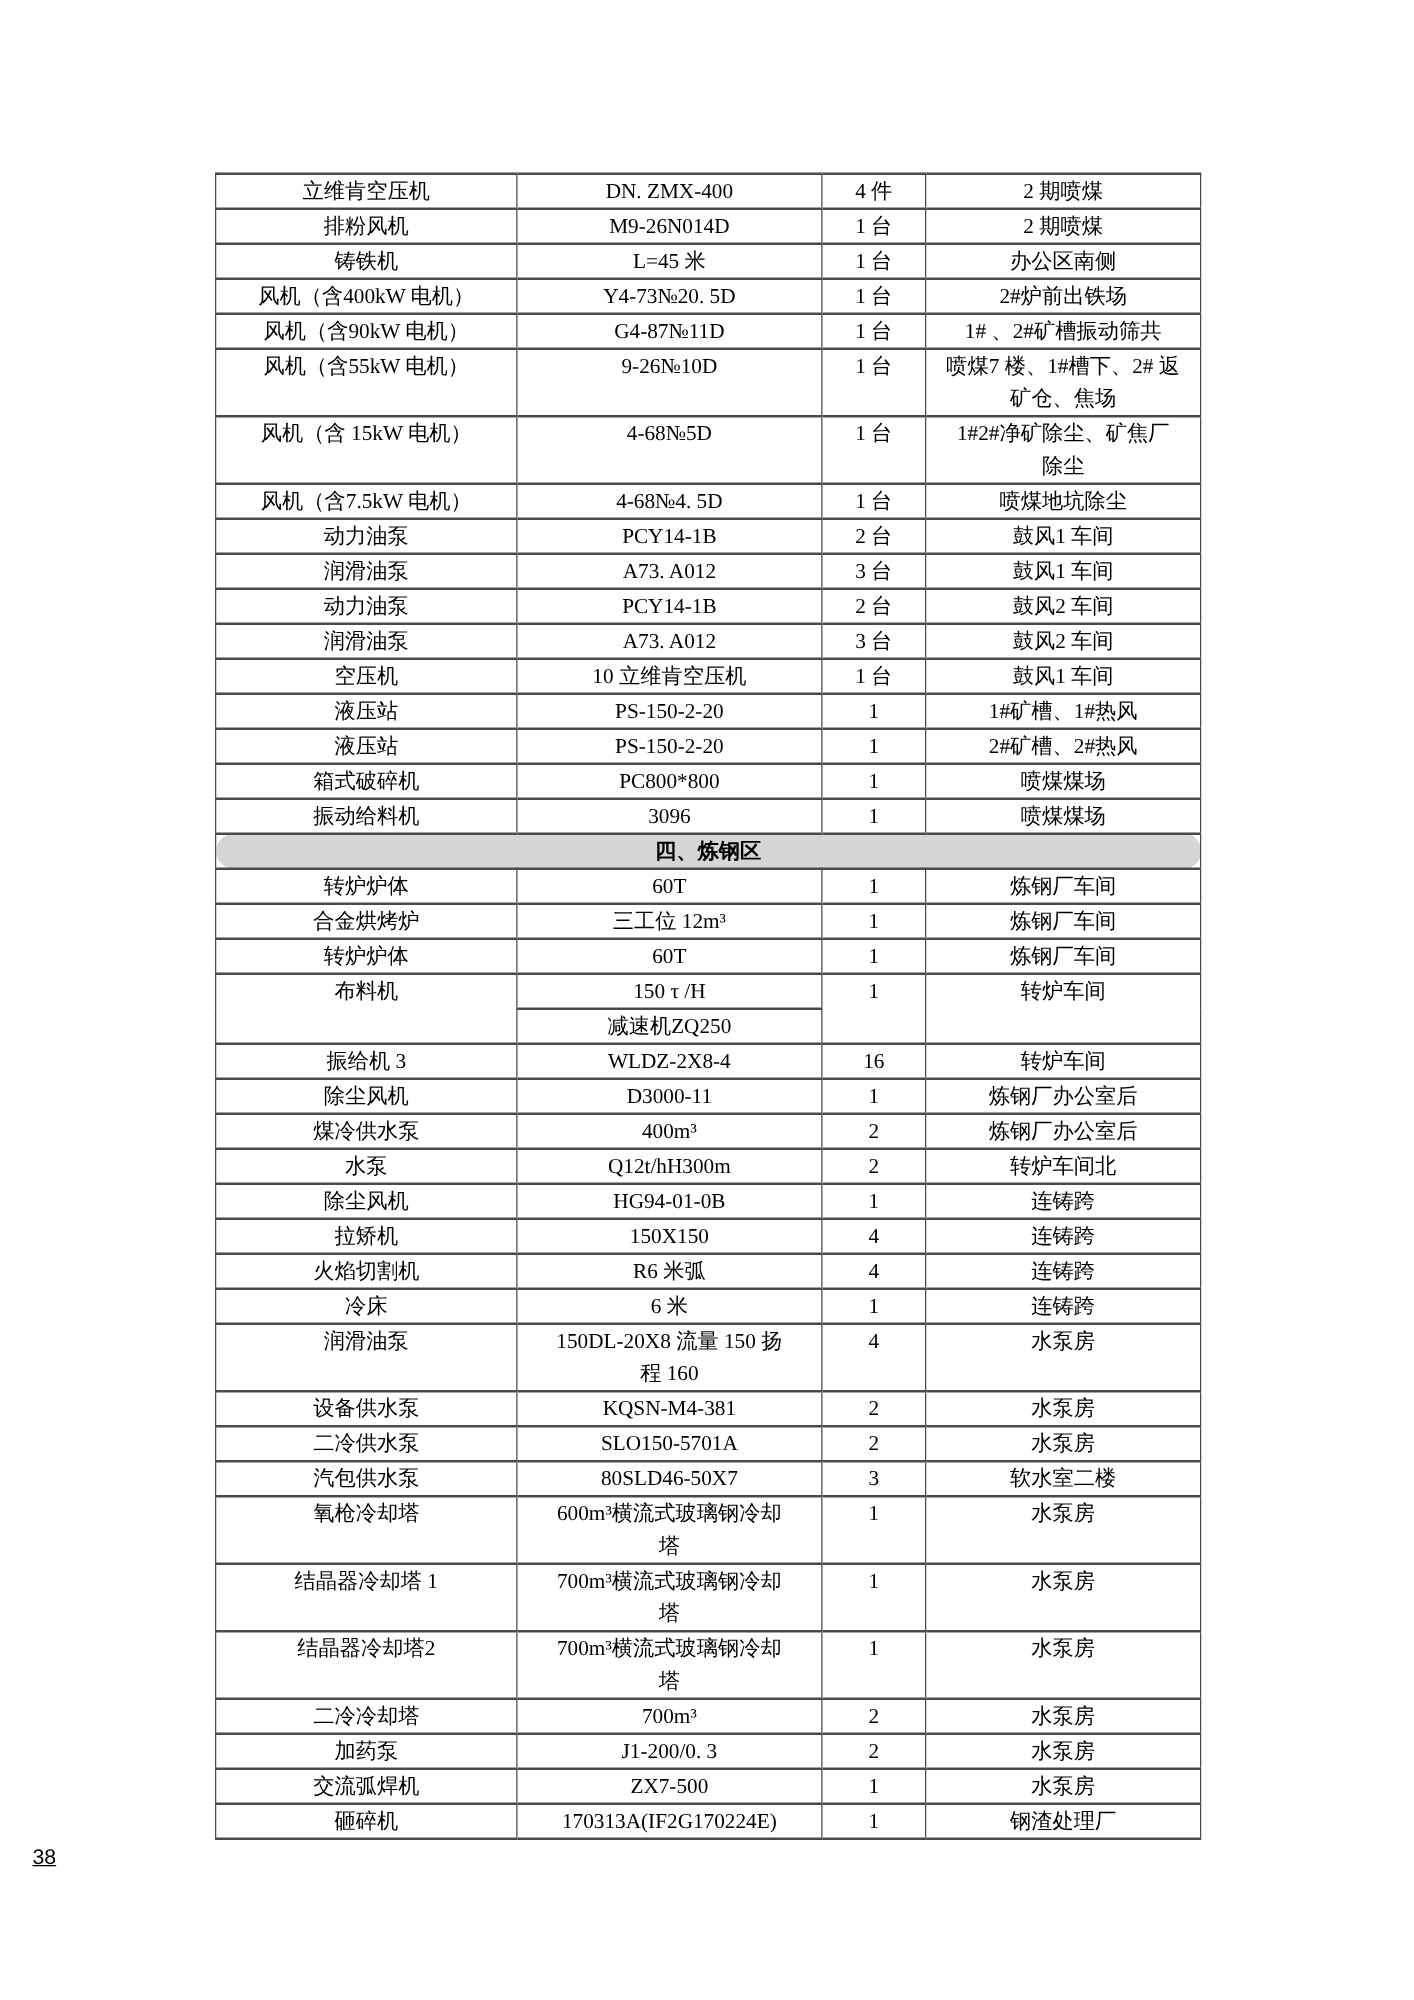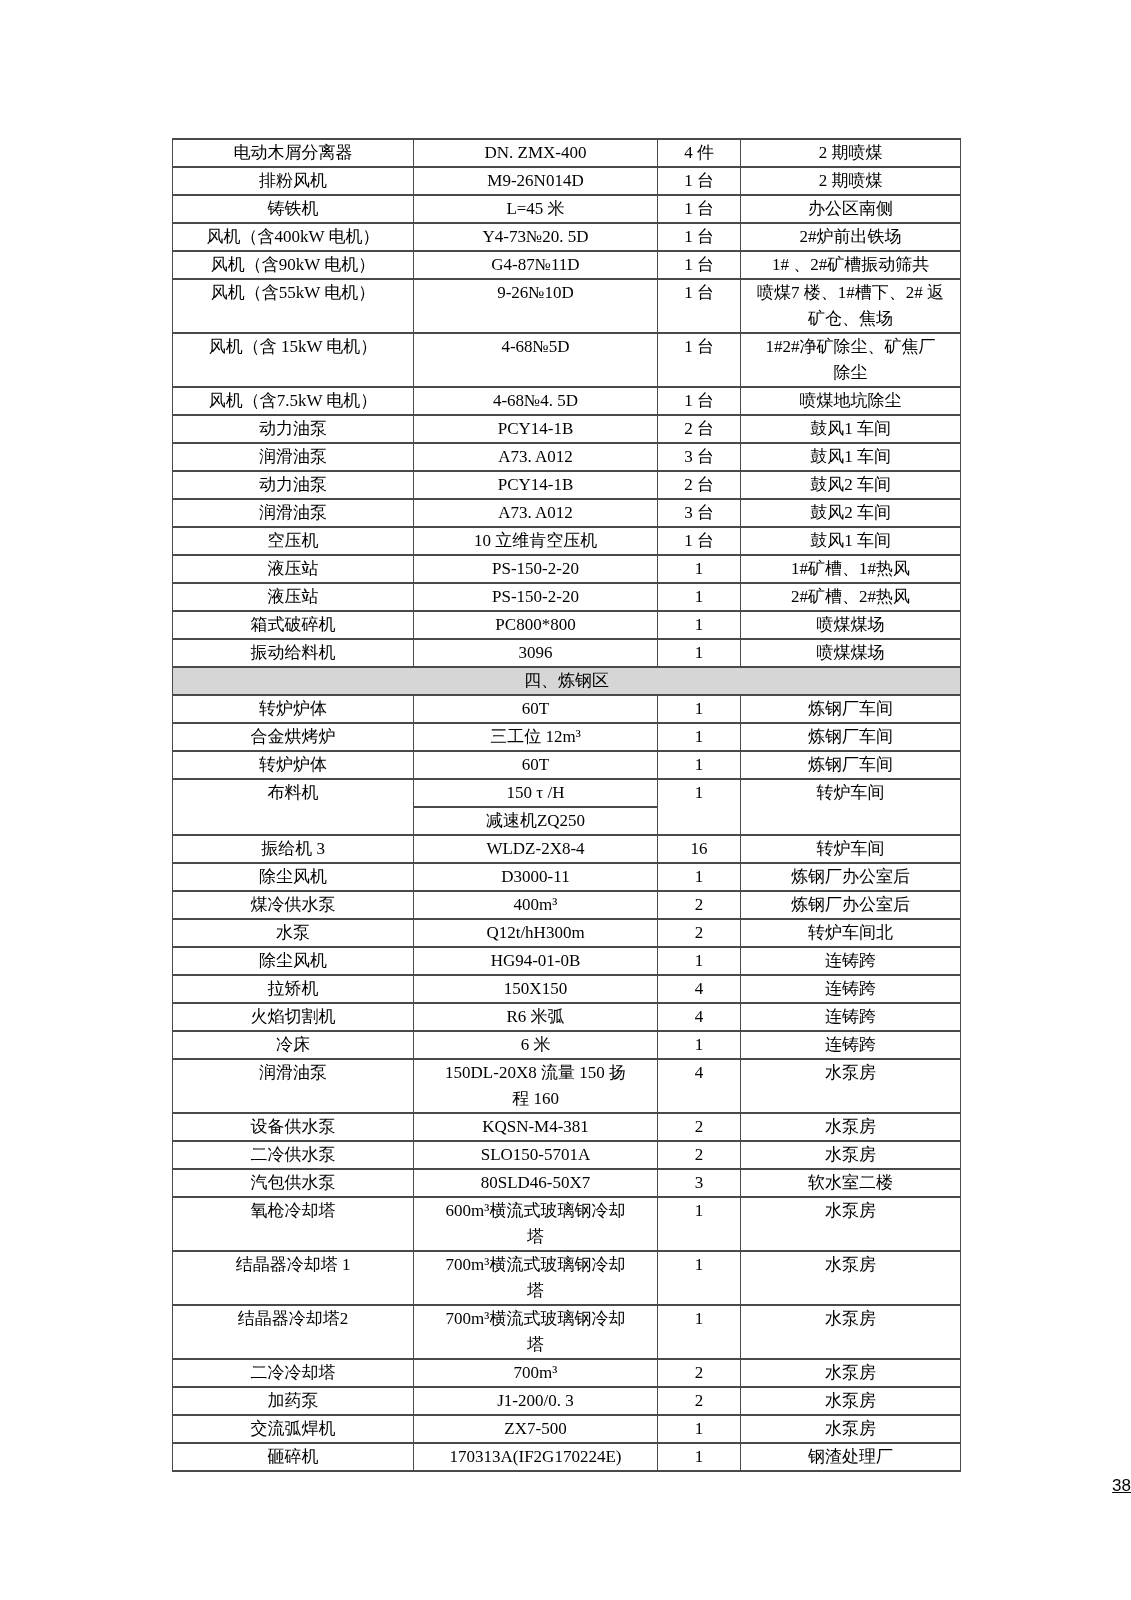--- a/index.html
+++ b/index.html
@@ -30,48 +30,49 @@
     text-align: center;
     vertical-align: top;
     font-size: 17px;
     line-height: 26px;
     height: 25px;
     padding: 0 3px;
     white-space: pre-line;
     overflow: hidden;
   }
   table.equip tr.section-row td {
-    font-weight: normal;
+    font-weight: bold;
+    border-radius: 14px;
   }
   .page-num {
     position: absolute;
     top: 1476px;
     left: 26px;
     width: 1105px;
-    text-align: right;
+    text-align: left;
     font-family: "Liberation Sans", "DejaVu Sans", sans-serif;
     font-size: 17px;
     text-decoration: underline;
   }
 </style>
 </head>
 <body>
 
 <div class="page">
 
   <table class="equip">
     <colgroup>
       <col style="width:241px">
       <col style="width:244px">
       <col style="width:83px">
       <col style="width:220px">
     </colgroup>
     <tbody>
         <tr>
-          <td>电动木屑分离器</td>
+          <td>立维肯空压机</td>
           <td>DN. ZMX-400</td>
           <td>4 件</td>
           <td>2 期喷煤</td>
         </tr>
         <tr>
           <td>排粉风机</td>
           <td>M9-26N014D</td>
           <td>1 台</td>
           <td>2 期喷煤</td>
         </tr>

